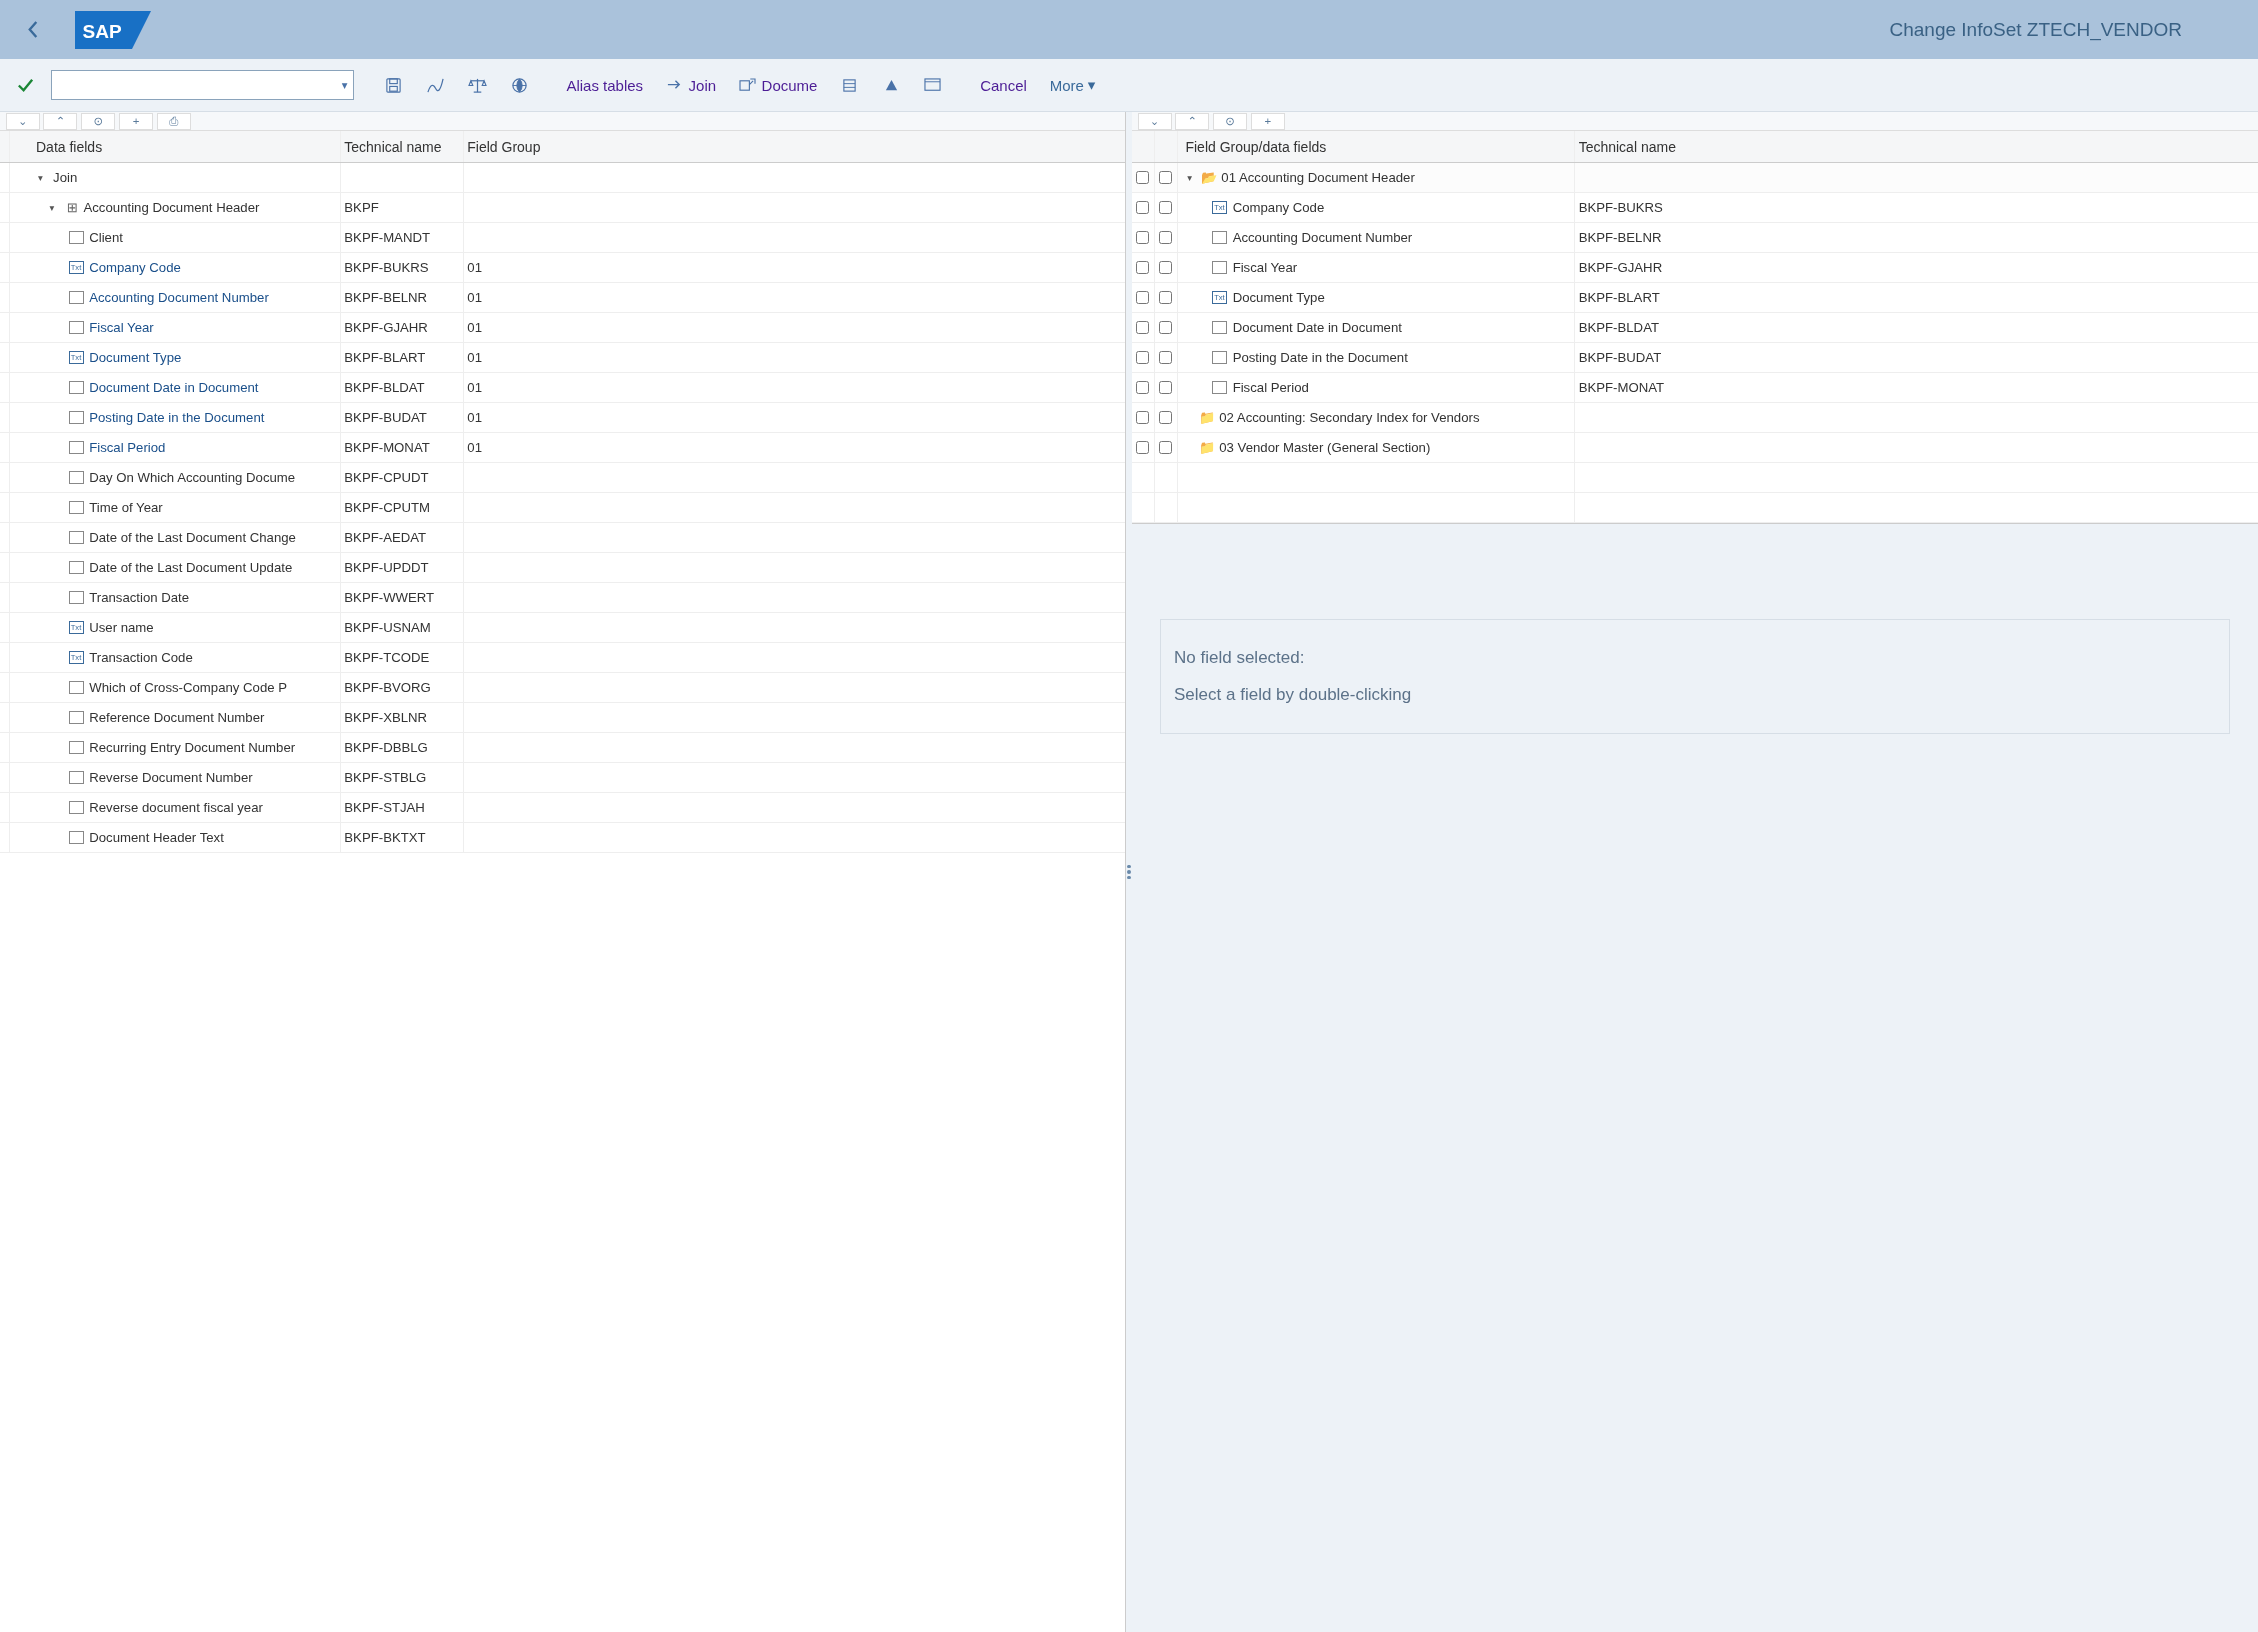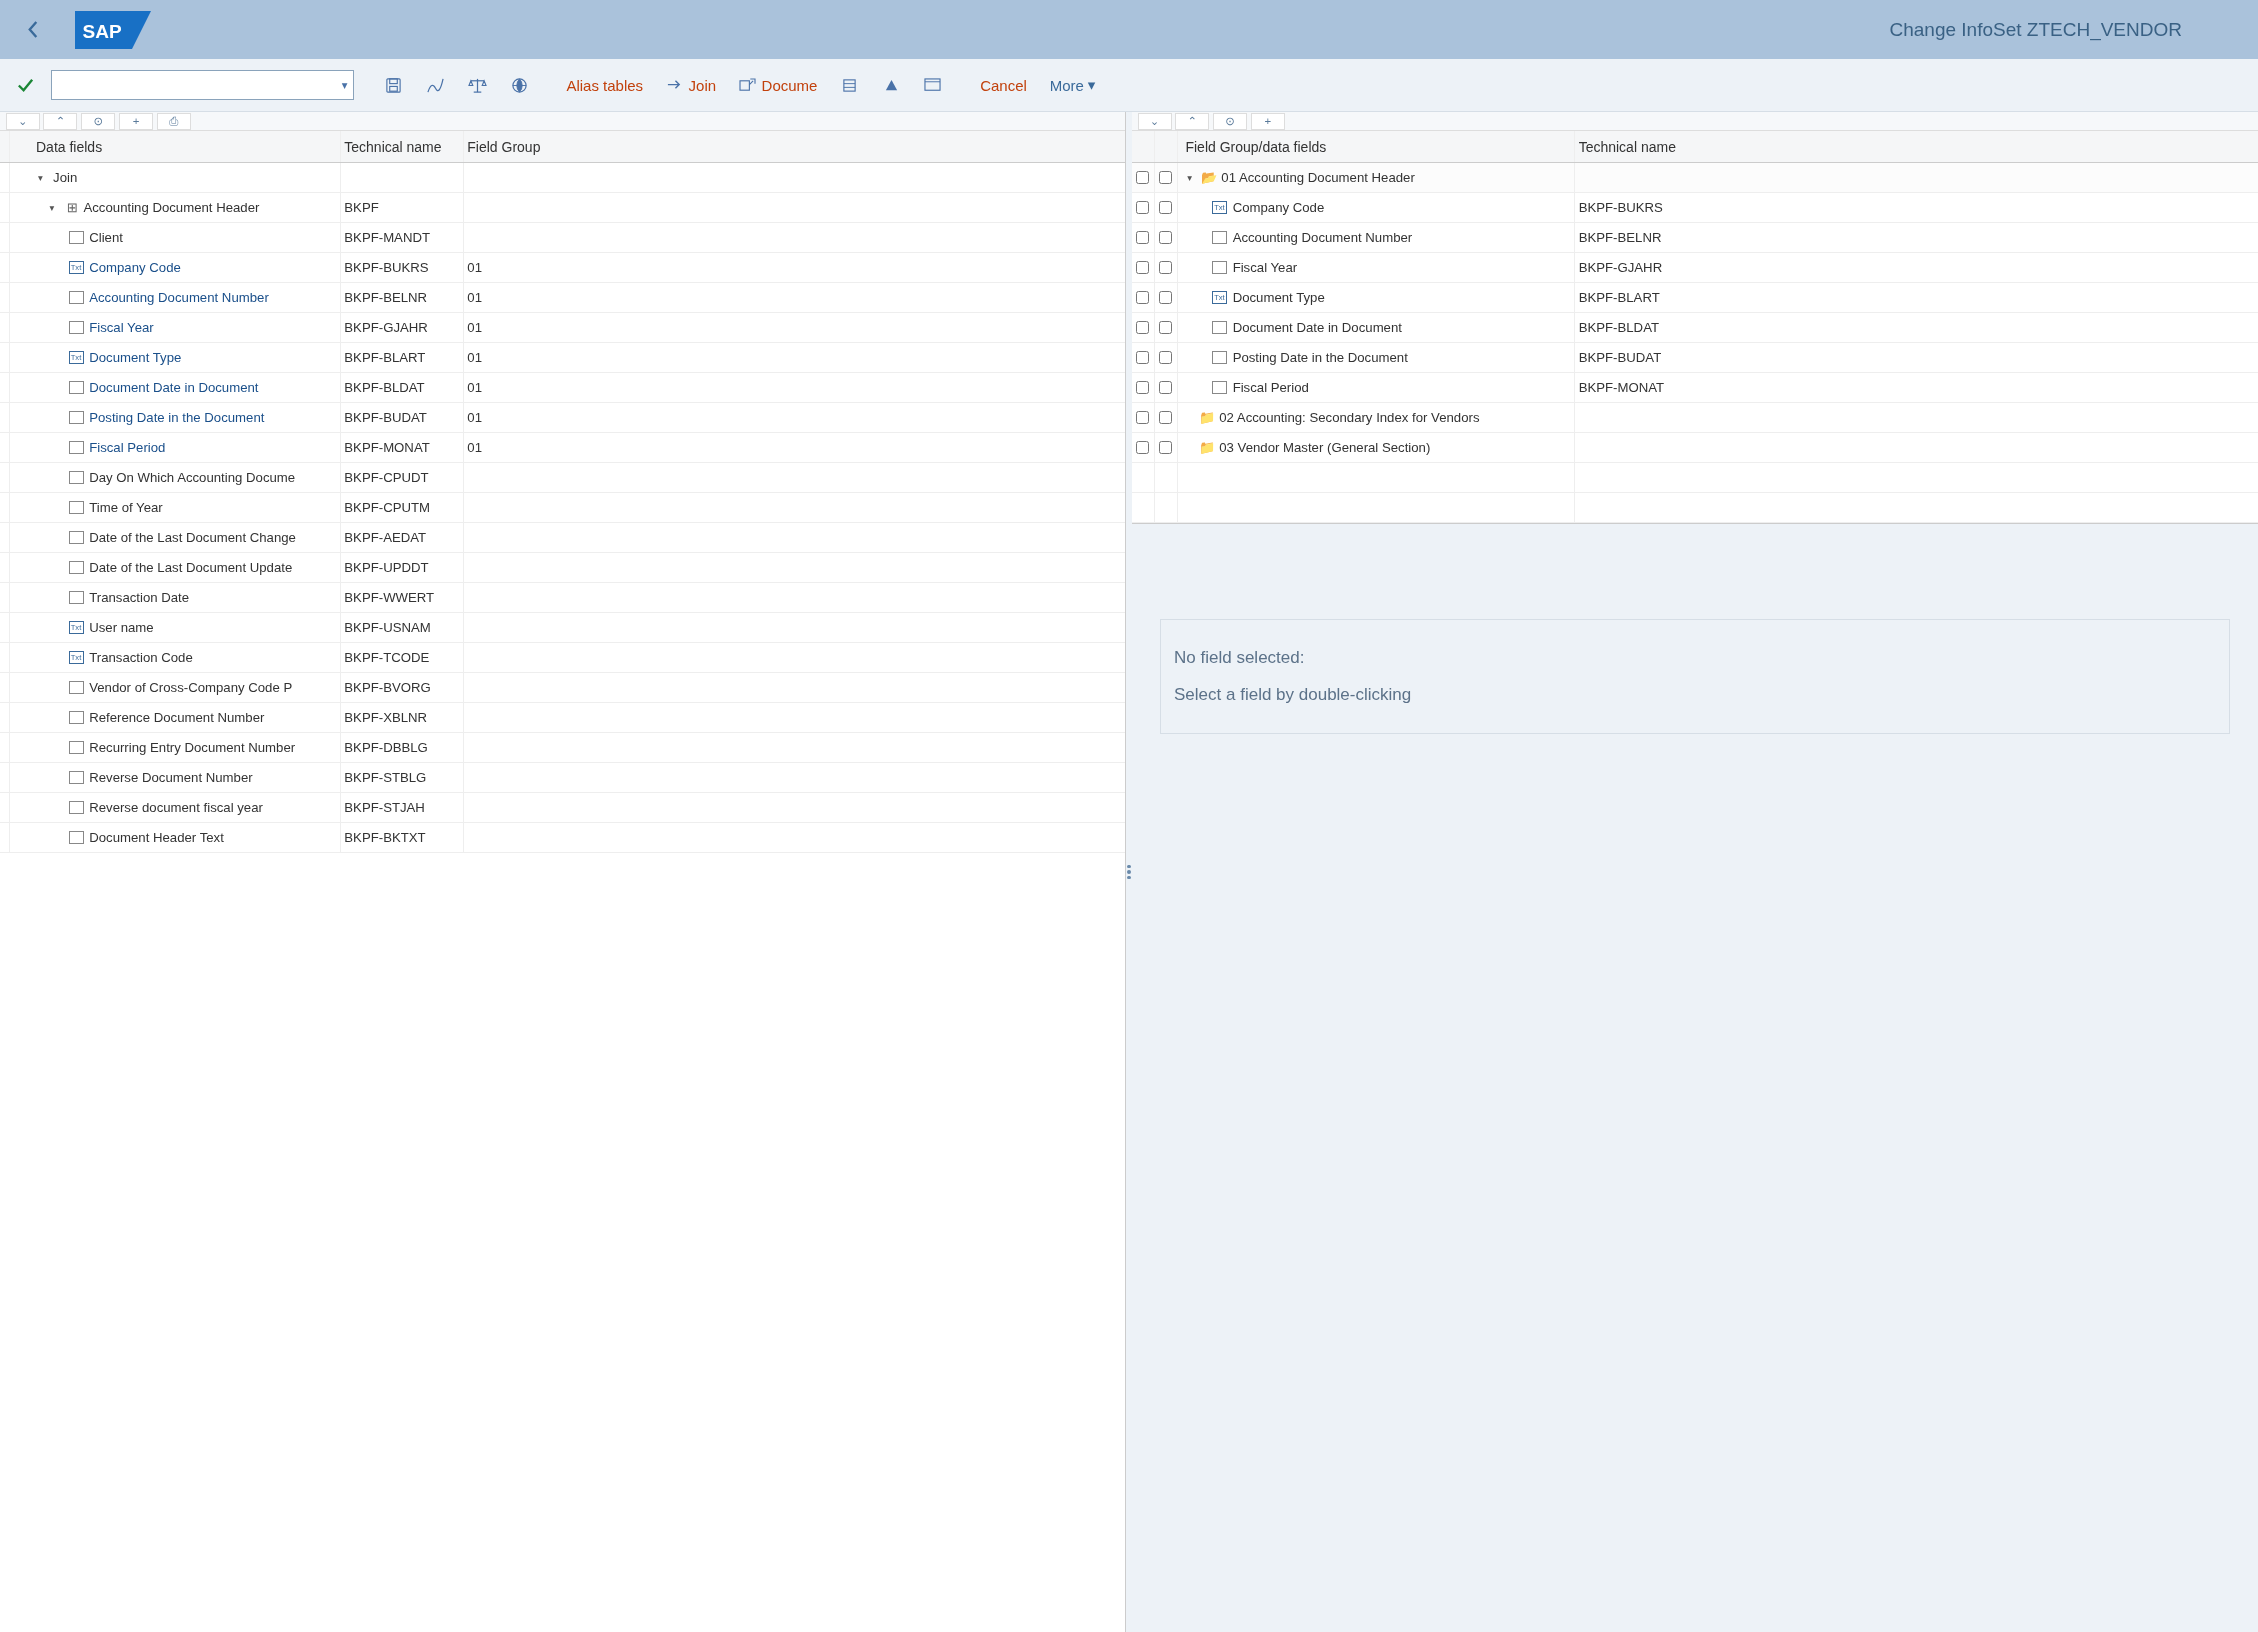--- a/index.html
+++ b/index.html
@@ -9,21 +9,21 @@
 .back-btn { width: 28px; height: 28px; display: flex; align-items: center; justify-content: center; cursor: pointer; color: #3a6a9a; font-size: 21px; margin-right: 28px; }
 .sap-logo { width: 76px; height: 38px; display: flex; align-items: center; }
 .title-text { margin-left: auto; margin-right: 57px; color: #3a6184; font-size: 19px; }
 
 .toolbar { background: #edf2f7; height: 53px; display: flex; align-items: center; padding: 0 13.2px; border-bottom: 0.9px solid #d6dee6; gap: 7.6px; }
 .check-btn { width: 24.6px; height: 24.6px; display: flex; align-items: center; justify-content: center; color: #1a8635; font-size: 21px; cursor: pointer; margin-right: 5.7px;}
 .combo { flex: 0 0 303px; height: 30px; border: 0.9px solid #8aa3bb; background: #fff; display: flex; align-items: center; position: relative; }
 .combo input { border: none; outline: none; width: 100%; padding: 0 28px 0 7.6px; height: 100%; font-size: 13.2px;}
 .combo .dd { position: absolute; right: 5.7px; color: #4a72a8; font-size: 11.4px; cursor: pointer; }
 .tb-btn { min-width: 34px; height: 34px; display: flex; align-items: center; justify-content: center; cursor: pointer; color: #4a72a8; font-size: 17px; padding: 0 7.6px; }
-.tb-btn.text { color: #c2410c; font-size: 15px; gap: 5.7px; }
+.tb-btn.text { color: #4c1d95; font-size: 15px; gap: 5.7px; }
 .tb-sep { width: 7.6px; }
 .more-dd { display:flex; align-items:center; gap:3.8px; color:#3a6a9a; font-size:15px; cursor:pointer; padding: 0 7.6px;}
 
 .content { display: flex; height: calc(100vh - 59px - 53px); }
 .left-panel { width: 50%; display: flex; flex-direction: column; background: #fff; border-right: 0.9px solid #ccc; }
 .right-panel { width: 50%; display: flex; flex-direction: column; background: #edf2f7; }
 
 .panel-toolbar { height: 19px; background: #f6f8fa; border-bottom: 0.9px solid #ddd; display: flex; align-items: center; padding: 0 5.7px; gap: 3.8px; overflow: hidden;}
 .pt-btn { width: 34px; height: 17px; display: flex; align-items: center; justify-content: center; color: #5a7a9a; cursor: pointer; font-size: 11.4px; border: 0.9px solid #ddd; background: #fff;}
 
@@ -367,21 +367,21 @@
             </span>
           </div>
           <div class="l-col-tech">BKPF-TCODE</div>
           <div class="l-col-group"></div>
         </div>
         <div class="grid-row">
           <div class="l-col-expand"></div>
           <div class="l-col-fields">
             <span class="indent-3">
               <span class="field-icon"></span>
-              <span class="">Vendor of Cross-Company Code P</span>
+              <span class="">Which of Cross-Company Code P</span>
             </span>
           </div>
           <div class="l-col-tech">BKPF-BVORG</div>
           <div class="l-col-group"></div>
         </div>
         <div class="grid-row">
           <div class="l-col-expand"></div>
           <div class="l-col-fields">
             <span class="indent-3">
               <span class="field-icon"></span>

